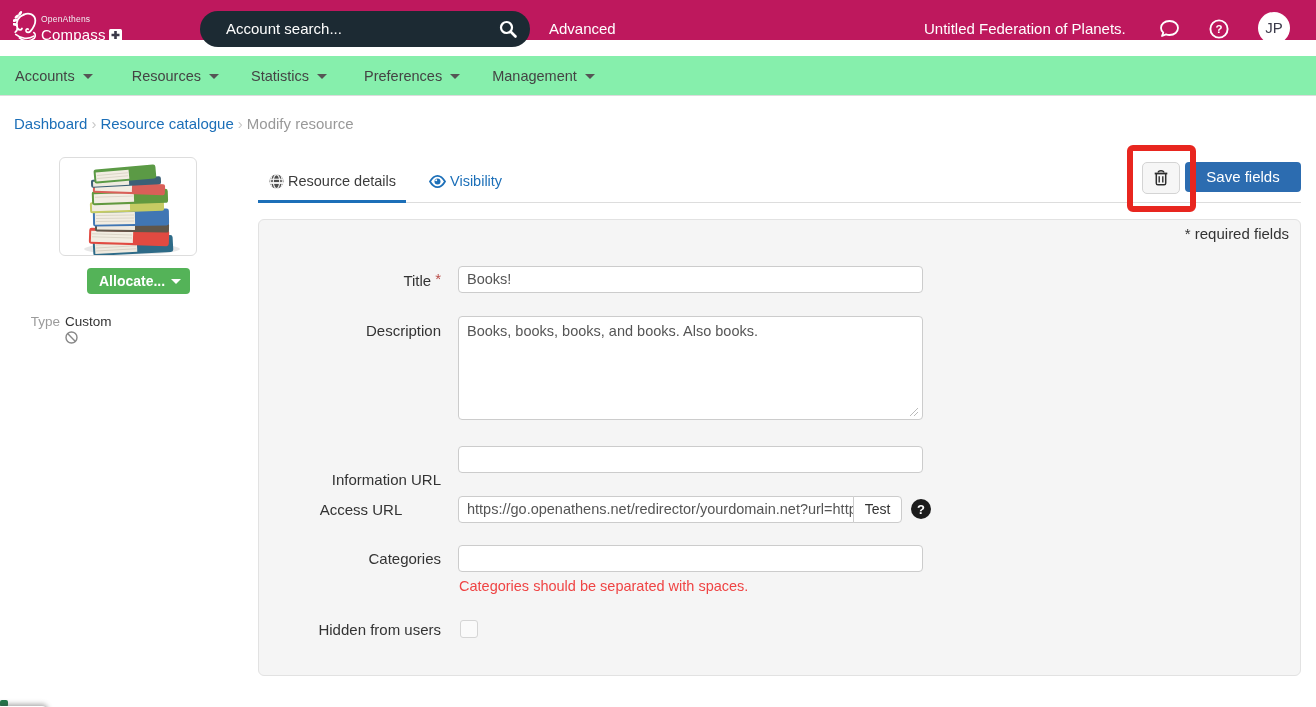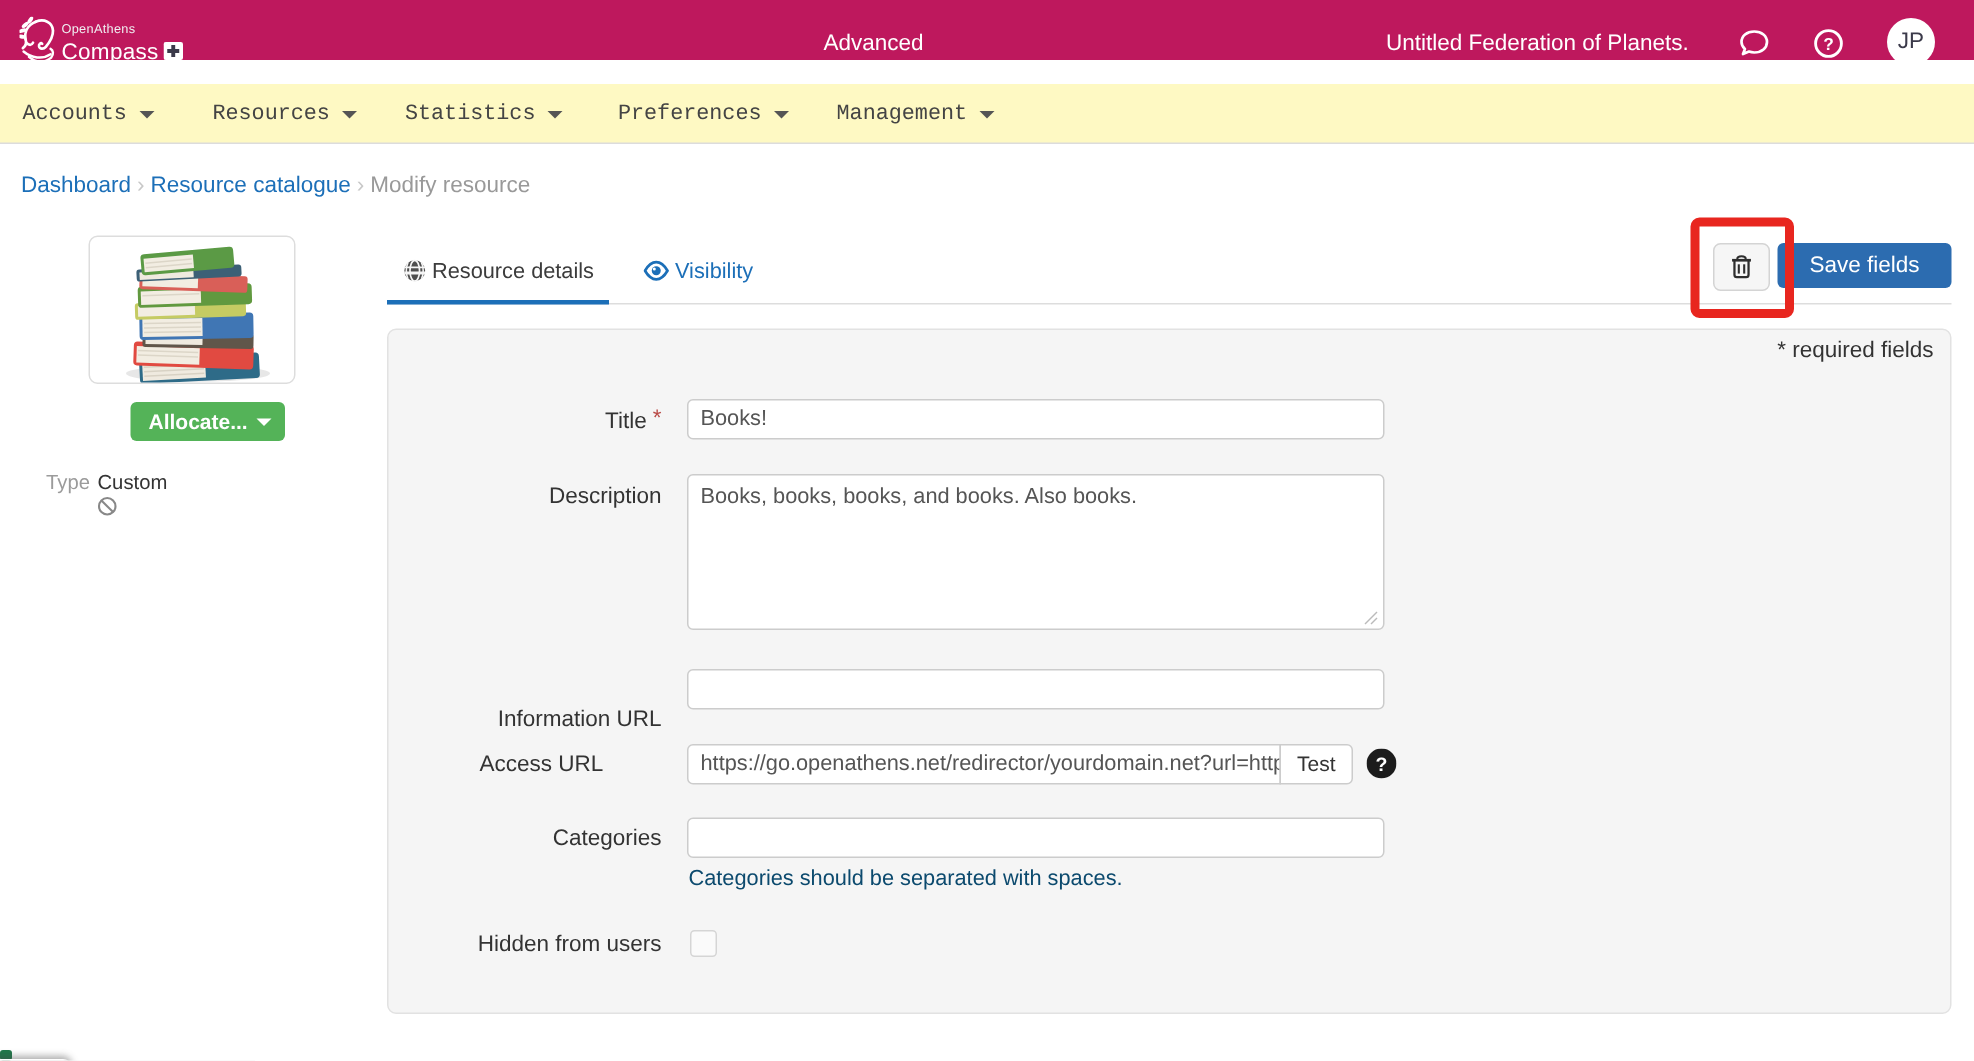--- a/index.html
+++ b/index.html
@@ -14,21 +14,21 @@
   .logo-compass { font-size:15px; font-weight:400; margin-top:2px; letter-spacing:0.2px; }
   .searchpill { position:absolute; left:200px; top:11px; width:330px; height:36px; background:#1c2a33; border-radius:18px; color:#fff; }
   .searchpill .ph { position:absolute; left:26px; top:9px; font-size:15px; color:#fdfdfd; }
   .searchpill svg { position:absolute; right:12px; top:8px; }
   .advanced { position:absolute; left:549px; top:20px; font-size:15px; color:#fff; font-weight:400; }
   .fedname { position:absolute; left:924px; top:20px; font-size:15px; color:#fff; }
   .nav-ico { position:absolute; top:19px; }
   .avatar { position:absolute; left:1258px; top:12px; width:32px; height:32px; background:#fff; border-radius:50%; text-align:center; line-height:32px; font-size:15px; color:#3b3a4a; }
 
   
-  .subnav { position:absolute; left:0; top:56px; width:1316px; height:40px; background:#fef9c3; border-bottom:1px solid #dcdcdc;font-family:Liberation Mono, monospace; }
+  .subnav { position:absolute; left:0; top:56px; width:1316px; height:40px; background:#86efac; border-bottom:1px solid #dcdcdc; }
   .subnav ul { list-style:none; display:flex; padding-left:15px; height:40px; align-items:center; }
   .subnav li { font-size:14.5px; color:#444; display:flex; align-items:center; }
   .caret { display:inline-block; width:0; height:0; border-left:5px solid transparent; border-right:5px solid transparent; border-top:5px solid #555; margin-left:8px; }
 
   
   .crumbs { position:absolute; left:14px; top:115px; font-size:15px; color:#999; }
   .crumbs a { color:#1c6fb8; text-decoration:none; }
   .crumbs .sep { color:#c8c8c8; margin:0 4px; }
 
   
@@ -57,21 +57,21 @@
   .flabel { position:absolute; width:160px; text-align:right; font-size:15px; color:#333; left:281px; }
   .fstar { color:#b94a46; margin-left:4px; position:relative; top:-2px; }
   .finput { position:absolute; left:458px; background:#fff; border:1px solid #ccc; border-radius:4px; font-size:14.5px; color:#555; font-family:"Liberation Sans", sans-serif; padding:0 8px; }
   .in-title { top:266px; width:465px; height:27px; }
   .in-desc { top:316px; width:465px; height:104px; padding-top:6px; resize:both; }
   .in-info { top:446px; width:465px; height:27px; }
   .in-access { top:496px; width:396px; height:27px; border-radius:4px 0 0 4px; }
   .test-btn { position:absolute; left:853px; top:496px; width:49px; height:27px; background:#fff; border:1px solid #ccc; border-radius:0 4px 4px 0; font-size:14px; color:#333; text-align:center; line-height:25px; }
   .qmark { position:absolute; left:911px; top:499px; }
   .in-cat { top:545px; width:465px; height:27px; }
-  .help-text { position:absolute; left:459px; top:578px; font-size:14.5px; color:#0c4a6e; }
+  .help-text { position:absolute; left:459px; top:578px; font-size:14.5px; color:#ef4444; }
   .checkbox { position:absolute; left:460px; top:620px; width:18px; height:18px; background:#fafafa; border:1px solid #d5d5d5; border-radius:3px; }
   .resize-grip { position:absolute; left:909px; top:407px; }
 
   .chatpeek { position:absolute; left:0px; top:700px; width:8px; height:7px; background:#20784a; border-radius:2px; } .chatshadow { position:absolute; left:-10px; top:706px; width:58px; height:12px; background:#fff; border-radius:10px; box-shadow:0 -2px 5px rgba(70,70,70,0.45); }
 </style>
 </head>
 <body>
 
   <div class="topbar">
     <svg class="logo" width="27" height="35" viewBox="0 0 30 38">
@@ -89,20 +89,27 @@
         <ellipse cx="2.2" cy="10" rx="3" ry="1.5" transform="rotate(-15 2.2 10)"></ellipse>
         <ellipse cx="2" cy="14.5" rx="3" ry="1.5" transform="rotate(10 2 14.5)"></ellipse>
       </g>
     </svg>
     <div class="logo-text">
       <div class="logo-oa">OpenAthens</div>
       <div class="logo-compass">Compass<svg width="13" height="12" viewBox="0 0 13 12" style="margin-left:3px;vertical-align:-1px;">
           <rect x="0" y="0" width="13" height="12" rx="1.5" fill="#fff"></rect>
           <path d="M6.5 2 L6.5 10 M2.5 6 L10.5 6" stroke="#3b3a4a" stroke-width="2.6"></path>
         </svg></div>
+    </div>
+    <div class="searchpill">
+      <span class="ph">Account search...</span>
+      <svg width="20" height="20" viewBox="0 0 20 20">
+        <circle cx="8.5" cy="8.5" r="5.5" fill="none" stroke="#fff" stroke-width="2.2"></circle>
+        <line x1="13" y1="13" x2="17.5" y2="17.5" stroke="#fff" stroke-width="2.6" stroke-linecap="round"></line>
+      </svg>
     </div>
     <div class="advanced">Advanced</div>
     <div class="fedname">Untitled Federation of Planets.</div>
     <svg class="nav-ico" style="left:1159px;" width="21" height="20" viewBox="0 0 21 20">
       <path d="M10.5 2 C15.5 2 19 5 19 9 C19 13 15.5 16 10.5 16 C9.3 16 8.1 15.8 7 15.4 L3 17 L4.3 13.6 C2.9 12.4 2 10.8 2 9 C2 5 5.5 2 10.5 2 Z" fill="none" stroke="#fff" stroke-width="1.8" stroke-linejoin="round"></path>
     </svg>
     <svg class="nav-ico" style="left:1209px;" width="20" height="20" viewBox="0 0 20 20">
       <circle cx="10" cy="10" r="8.6" fill="none" stroke="#fff" stroke-width="1.9"></circle>
       <text x="10" y="14.2" font-size="11.5" font-weight="bold" fill="#fff" text-anchor="middle" font-family="Liberation Sans">?</text>
     </svg>

